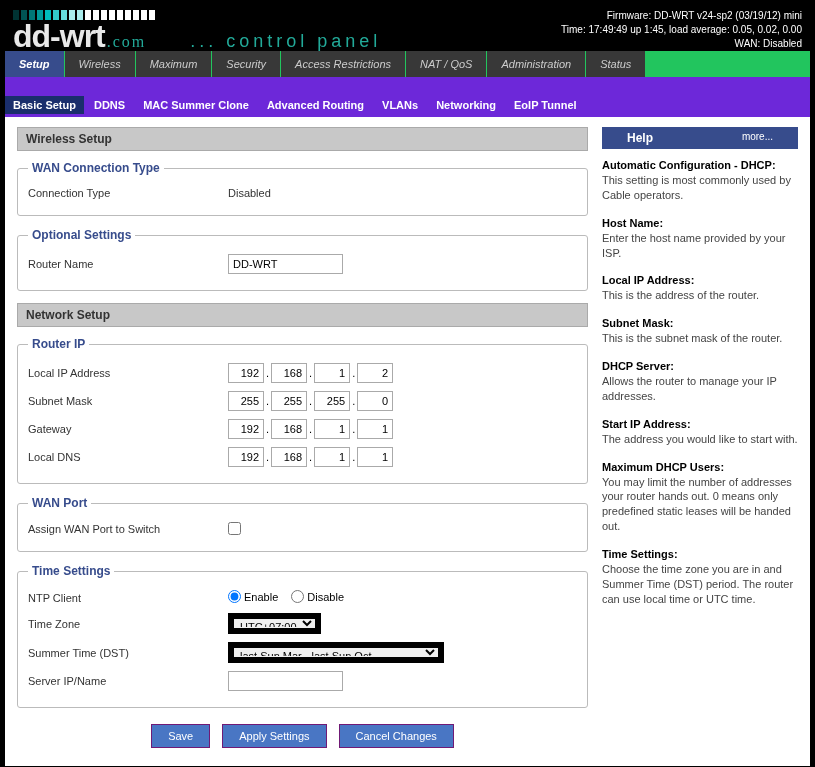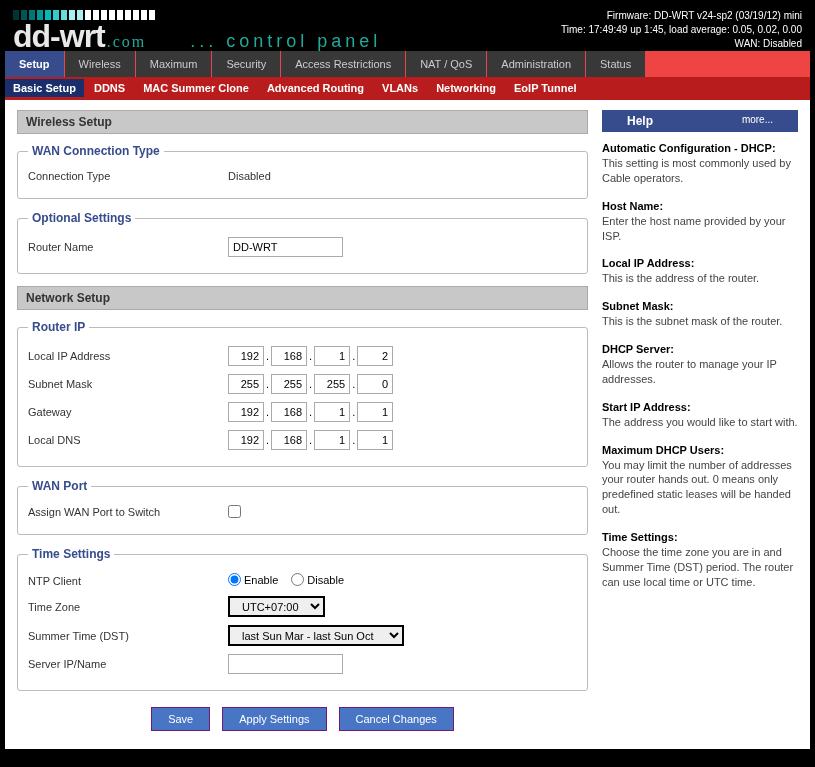--- a/index.html
+++ b/index.html
@@ -7,42 +7,42 @@
 .container { background: #000; padding: 5px; }
 .header { color: #fff; padding: 4px 8px 0; display: flex; justify-content: space-between; align-items: flex-end; }
 .logo { display: flex; flex-direction: column; }
 .blocks { display: flex; gap: 2px; margin-bottom: 2px; }
 .blocks span { width: 6px; height: 10px; display: inline-block; }
 .b1{background:#033;}.b2{background:#055;}.b3{background:#077;}.b4{background:#099;}.b5{background:#0bb;}.b6{background:#3cc;}.b7{background:#6dd;}.b8{background:#aee;}.b9{background:#fff;}
 .brand { font-family: Arial, sans-serif; font-size: 32px; font-weight: bold; letter-spacing: -1px; color: #e8e8e8; line-height: 0.9; display: flex; align-items: baseline; }
 .brand .com { color: #2a9; font-size: 16px; font-weight: normal; letter-spacing: 2px; margin-left: 2px; font-family: Liberation Serif, serif;}
 .cp { color: #2a9; font-size: 18px; letter-spacing: 4px; margin-left: 44px; font-family: Arial; font-weight: 300; }
 .info { text-align: right; font-size: 10px; line-height: 1.4; }
-.tabs1 { display: flex; background: #ef4444; }
+.tabs1 { display: flex; background: #22c55e; font-style: italic; }
 .tabs1 a { color: #ccc; padding: 7px 14px; font-size: 11px; margin-right: 1px; background: #383838; cursor: pointer; }
 .tabs1 a.active { background: #374c8c; color: #fff; font-weight: bold;}
-.tabs2 { display: flex; background: #b91c1c; padding: 5px 8px 6px; gap: 18px; }
+.tabs2 { display: flex; background: #6d28d9; padding: 22px 8px 6px; gap: 18px; }
 .tabs2 a { color: #fff; font-size: 11px; font-weight: bold; cursor: pointer; }
 .tabs2 a.active { background: #1a2e6c; padding: 3px 8px; margin: -3px -8px; }
 .content { background: #fff; padding: 10px 12px 18px; display: flex; gap: 14px; }
 .main { flex: 1; }
 .side { width: 196px; }
 .shead { background: #c8c8c8; border: 1px solid #aaa; padding: 4px 8px; font-weight: bold; font-size: 12px; color: #333; margin-bottom: 10px; }
 .hhead { background: #374c8c; color: #fff; padding: 4px 25px; font-weight: bold; font-size: 12px; display:flex; justify-content:space-between; }
 .hhead .more { font-weight: normal; font-size: 10px; cursor:pointer;}
 fieldset { border: 1px solid #bbb; border-radius: 3px; padding: 8px 10px 12px; margin-bottom: 12px; }
 legend { color: #374c8c; font-weight: bold; font-size: 12px; padding: 0 4px; }
 .row { display: flex; align-items: center; padding: 4px 0; }
 .row .lbl { width: 200px; color: #333; }
 .row .val { color: #333; }
 input[type=text] { border: 1px solid #aaa; padding: 2px 4px; font-size: 11px; height: 20px; }
 .wide { width: 115px; }
 .oct { width: 36px; text-align: right; }
 .dot { margin: 0 2px; }
-select { border: 2px solid #000000; padding: 1px 8px; font-size: 11px; height: 21px; background:#efefef; }
+select { border: 6px solid #000000; padding: 1px 2px; font-size: 11px; height: 21px; background:#efefef; }
 .radio-wrap label { margin-right: 10px; display:inline-flex; align-items:center; gap:3px;}
 .buttons { text-align: center; margin-top: 16px; display:flex; justify-content:center; gap:12px;}
 .btn { background: #4976c4; color: #fff; border: 1px solid #701a75; padding: 5px 16px; font-size: 11px; cursor: pointer; }
 .help-item { margin: 10px 0 14px; font-size: 11px; }
 .help-item b { font-size: 11px; display:block; margin-bottom:2px;}
 .help-item div { color: #444; line-height:1.35;}
 input[type=checkbox],input[type=radio]{margin:0;}
 </style>
 </head>
 <body>
@@ -176,21 +176,21 @@
                 <span>Disable</span>
               </label>
           </div>
         </div>
         <div class="row">
           <div class="lbl">Time Zone</div>
           <select><option>UTC+07:00</option></select>
         </div>
         <div class="row">
           <div class="lbl">Summer Time (DST)</div>
-          <select style="width:176px"><option>last Sun Mar - last Sun Oct</option></select>
+          <select style="width:216px"><option>last Sun Mar - last Sun Oct</option></select>
         </div>
         <div class="row">
           <div class="lbl">Server IP/Name</div>
           <input type="text" class="wide" value="" style="">
         </div>
       </fieldset>
 
       <div class="buttons">
         <button class="btn">Save</button>
         <button class="btn">Apply Settings</button>

